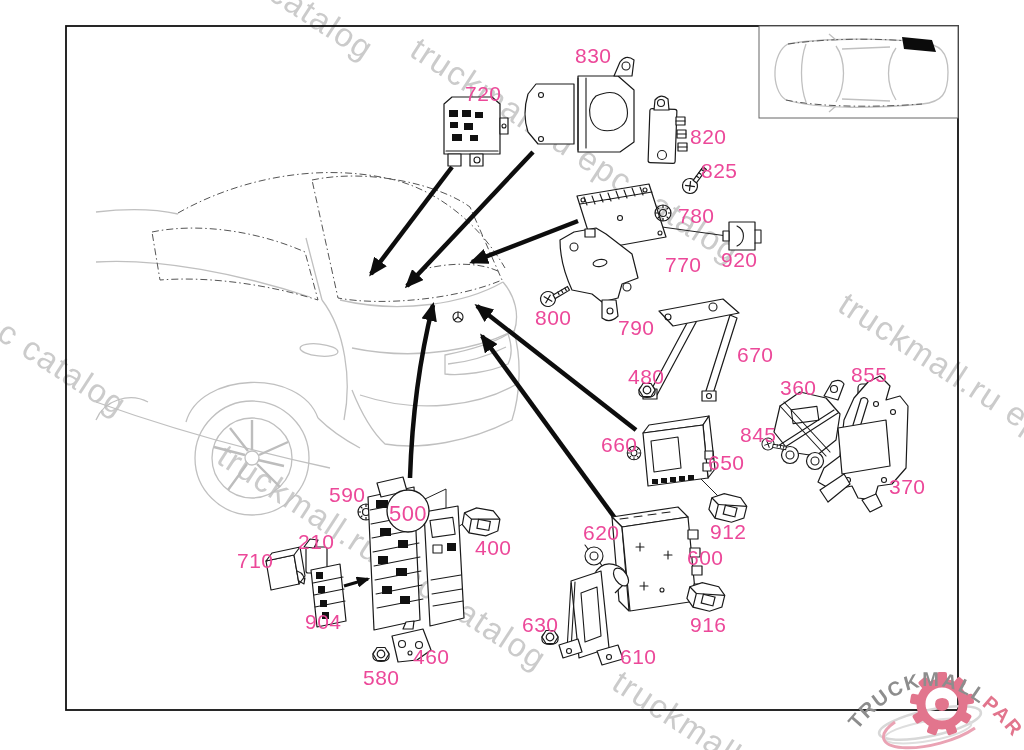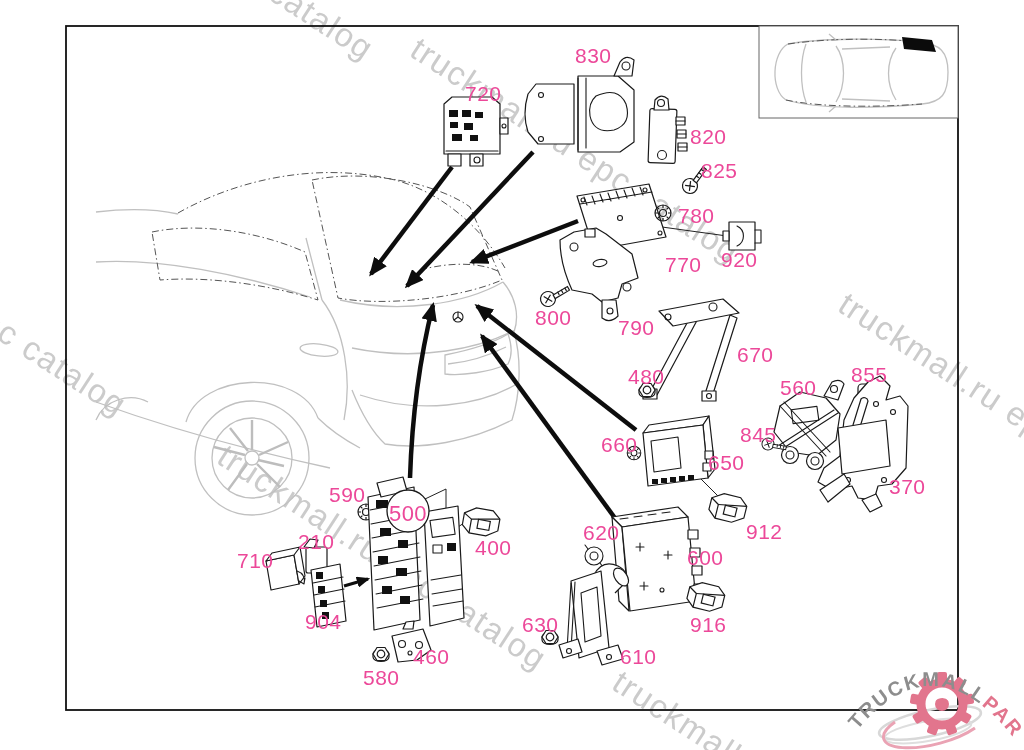--- a/index.html
+++ b/index.html
@@ -368,28 +368,28 @@
   <div class="lbl" style="left:690px;top:125px">820</div>
   <div class="lbl" style="left:701px;top:159px">825</div>
   <div class="lbl" style="left:678px;top:204px">780</div>
   <div class="lbl" style="left:721px;top:248px">920</div>
   <div class="lbl" style="left:665px;top:253px">770</div>
   <div class="lbl" style="left:535px;top:306px">800</div>
   <div class="lbl" style="left:618px;top:316px">790</div>
   <div class="lbl" style="left:737px;top:343px">670</div>
   <div class="lbl" style="left:851px;top:363px">855</div>
   <div class="lbl" style="left:628px;top:365px">480</div>
-  <div class="lbl" style="left:780px;top:376px">560</div>
+  <div class="lbl" style="left:780px;top:376px">360</div>
   <div class="lbl" style="left:740px;top:423px">845</div>
   <div class="lbl" style="left:601px;top:433px">660</div>
   <div class="lbl" style="left:708px;top:451px">650</div>
   <div class="lbl" style="left:889px;top:475px">370</div>
   <div class="lbl" style="left:329px;top:483px">590</div>
   <div class="lbl lbl-c" style="left:387px;top:501px">500</div>
-  <div class="lbl" style="left:746px;top:520px">912</div>
+  <div class="lbl" style="left:710px;top:520px">912</div>
   <div class="lbl" style="left:583px;top:521px">620</div>
   <div class="lbl" style="left:298px;top:530px">210</div>
   <div class="lbl" style="left:475px;top:536px">400</div>
   <div class="lbl" style="left:687px;top:546px">600</div>
   <div class="lbl" style="left:237px;top:549px">710</div>
   <div class="lbl" style="left:305px;top:610px">904</div>
   <div class="lbl" style="left:690px;top:613px">916</div>
   <div class="lbl" style="left:522px;top:613px">630</div>
   <div class="lbl" style="left:413px;top:645px">460</div>
   <div class="lbl" style="left:620px;top:645px">610</div>

